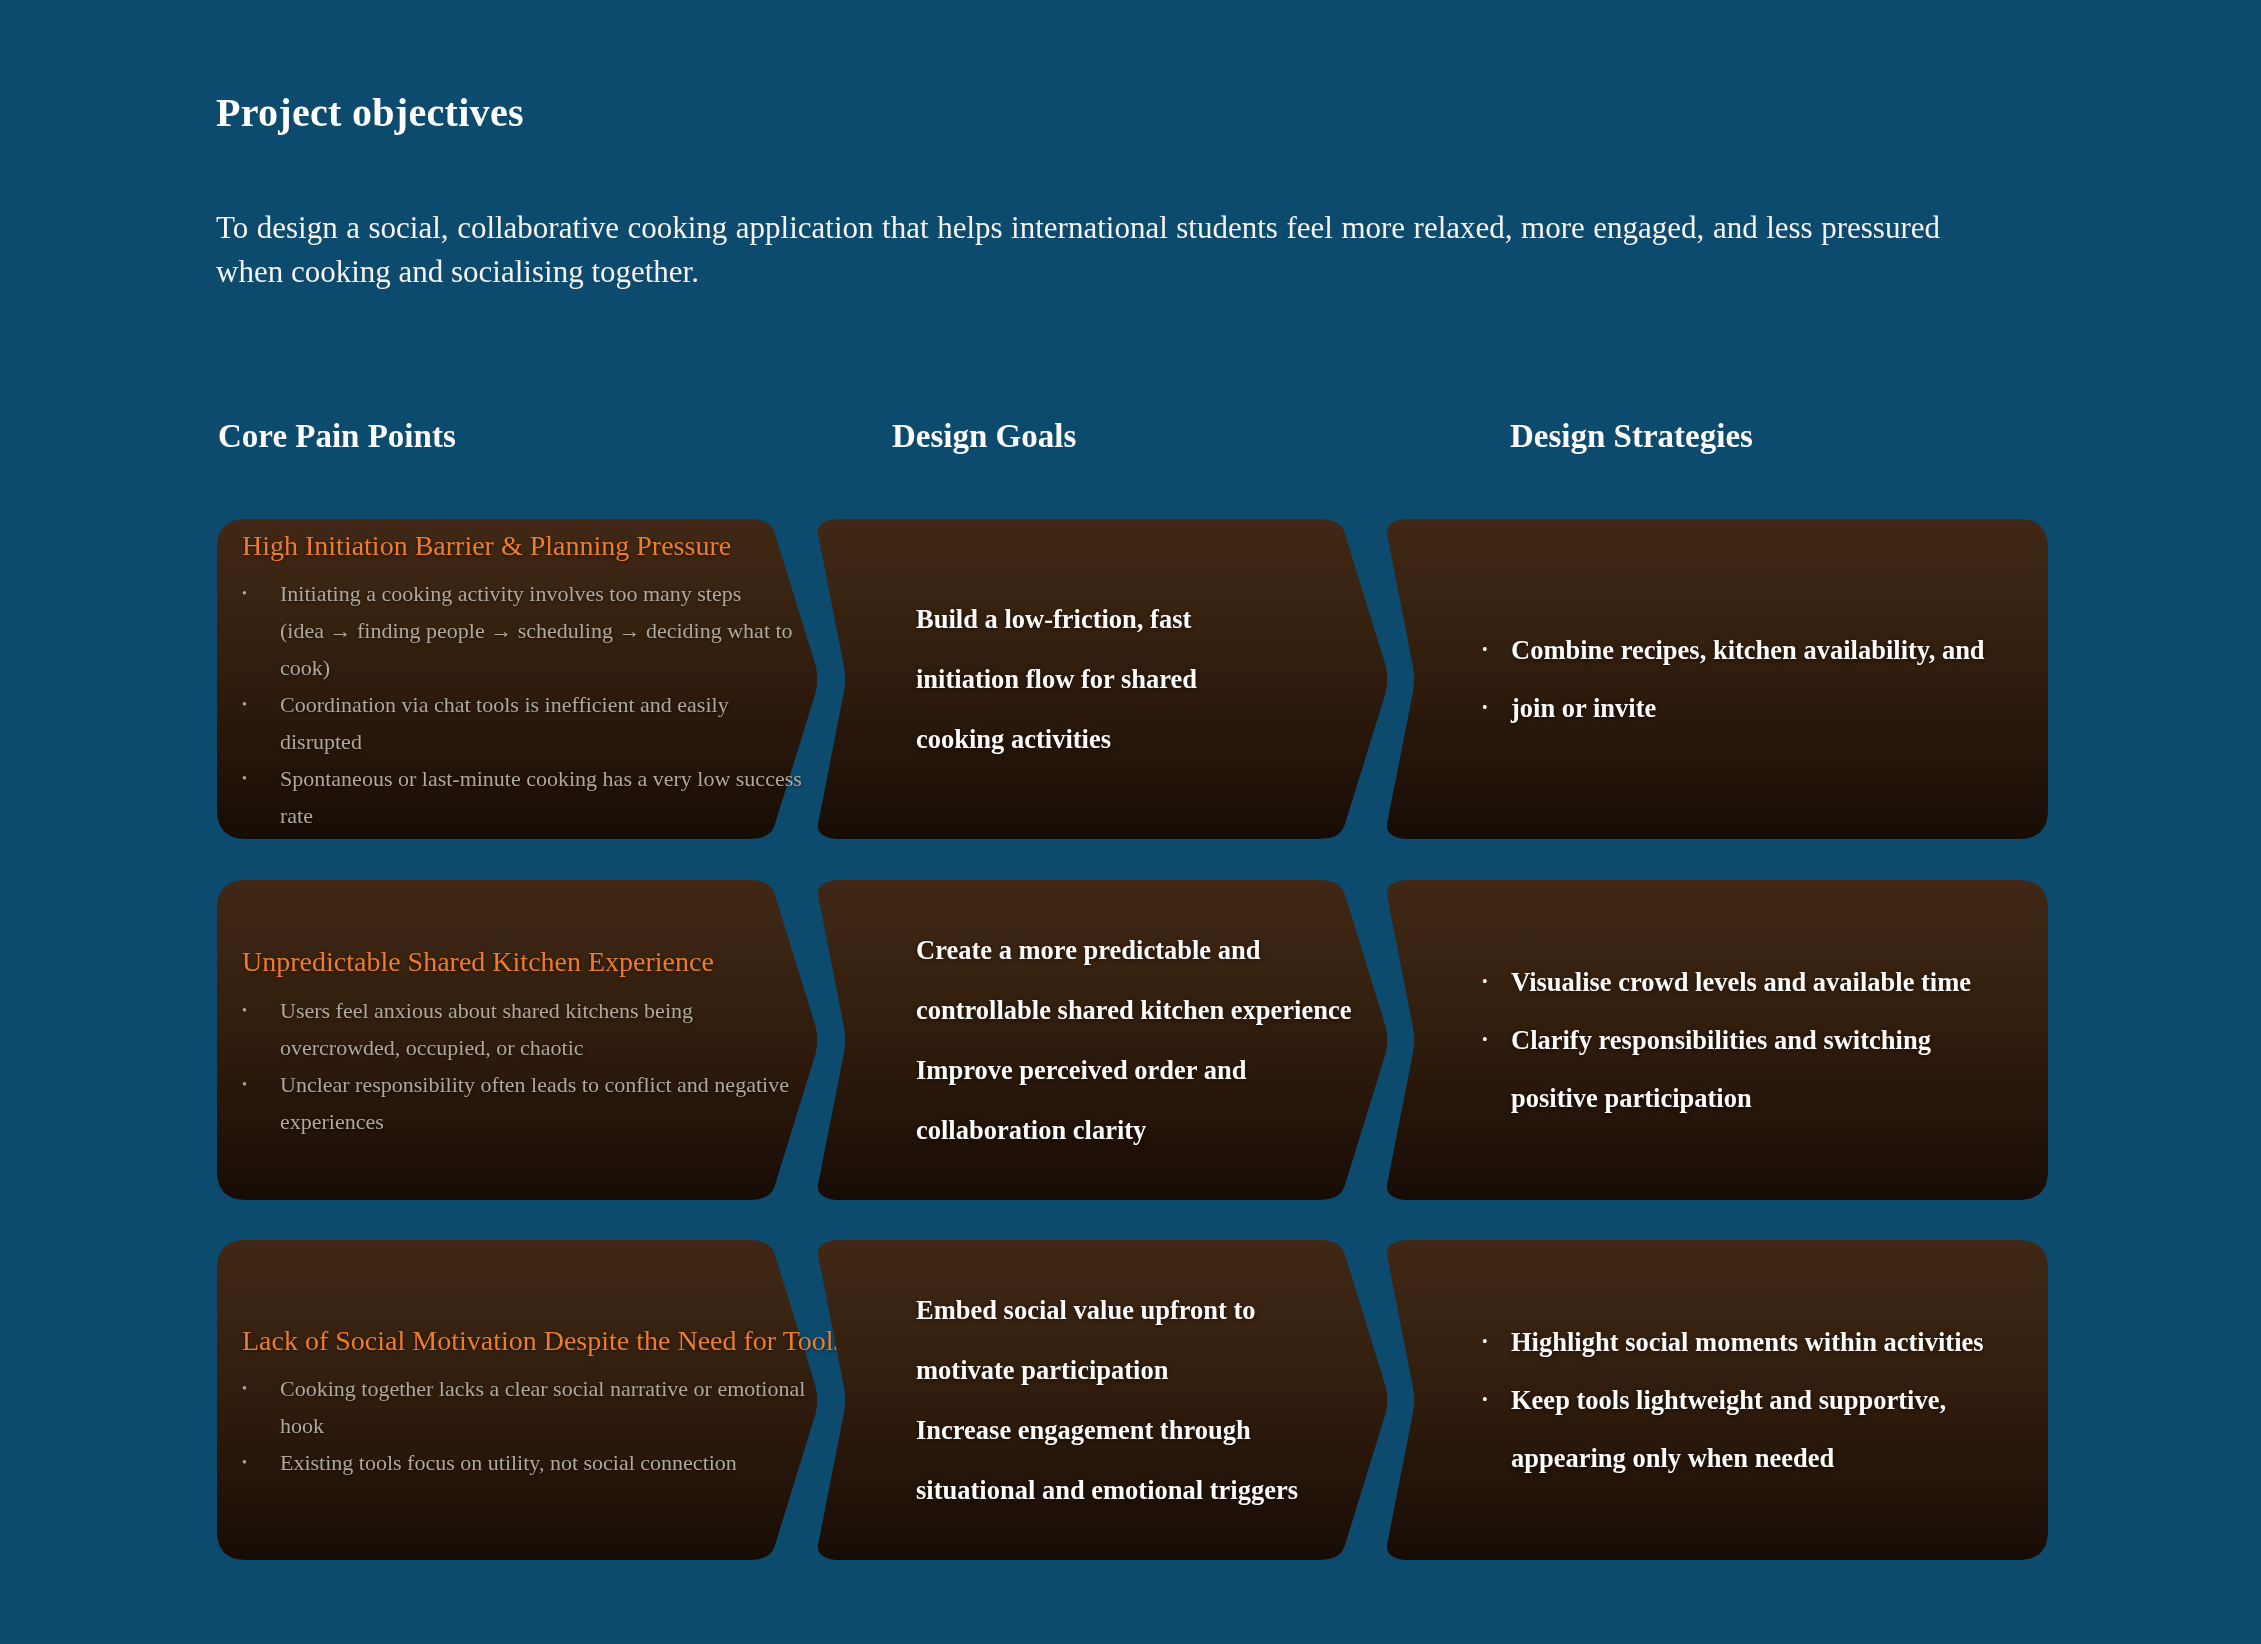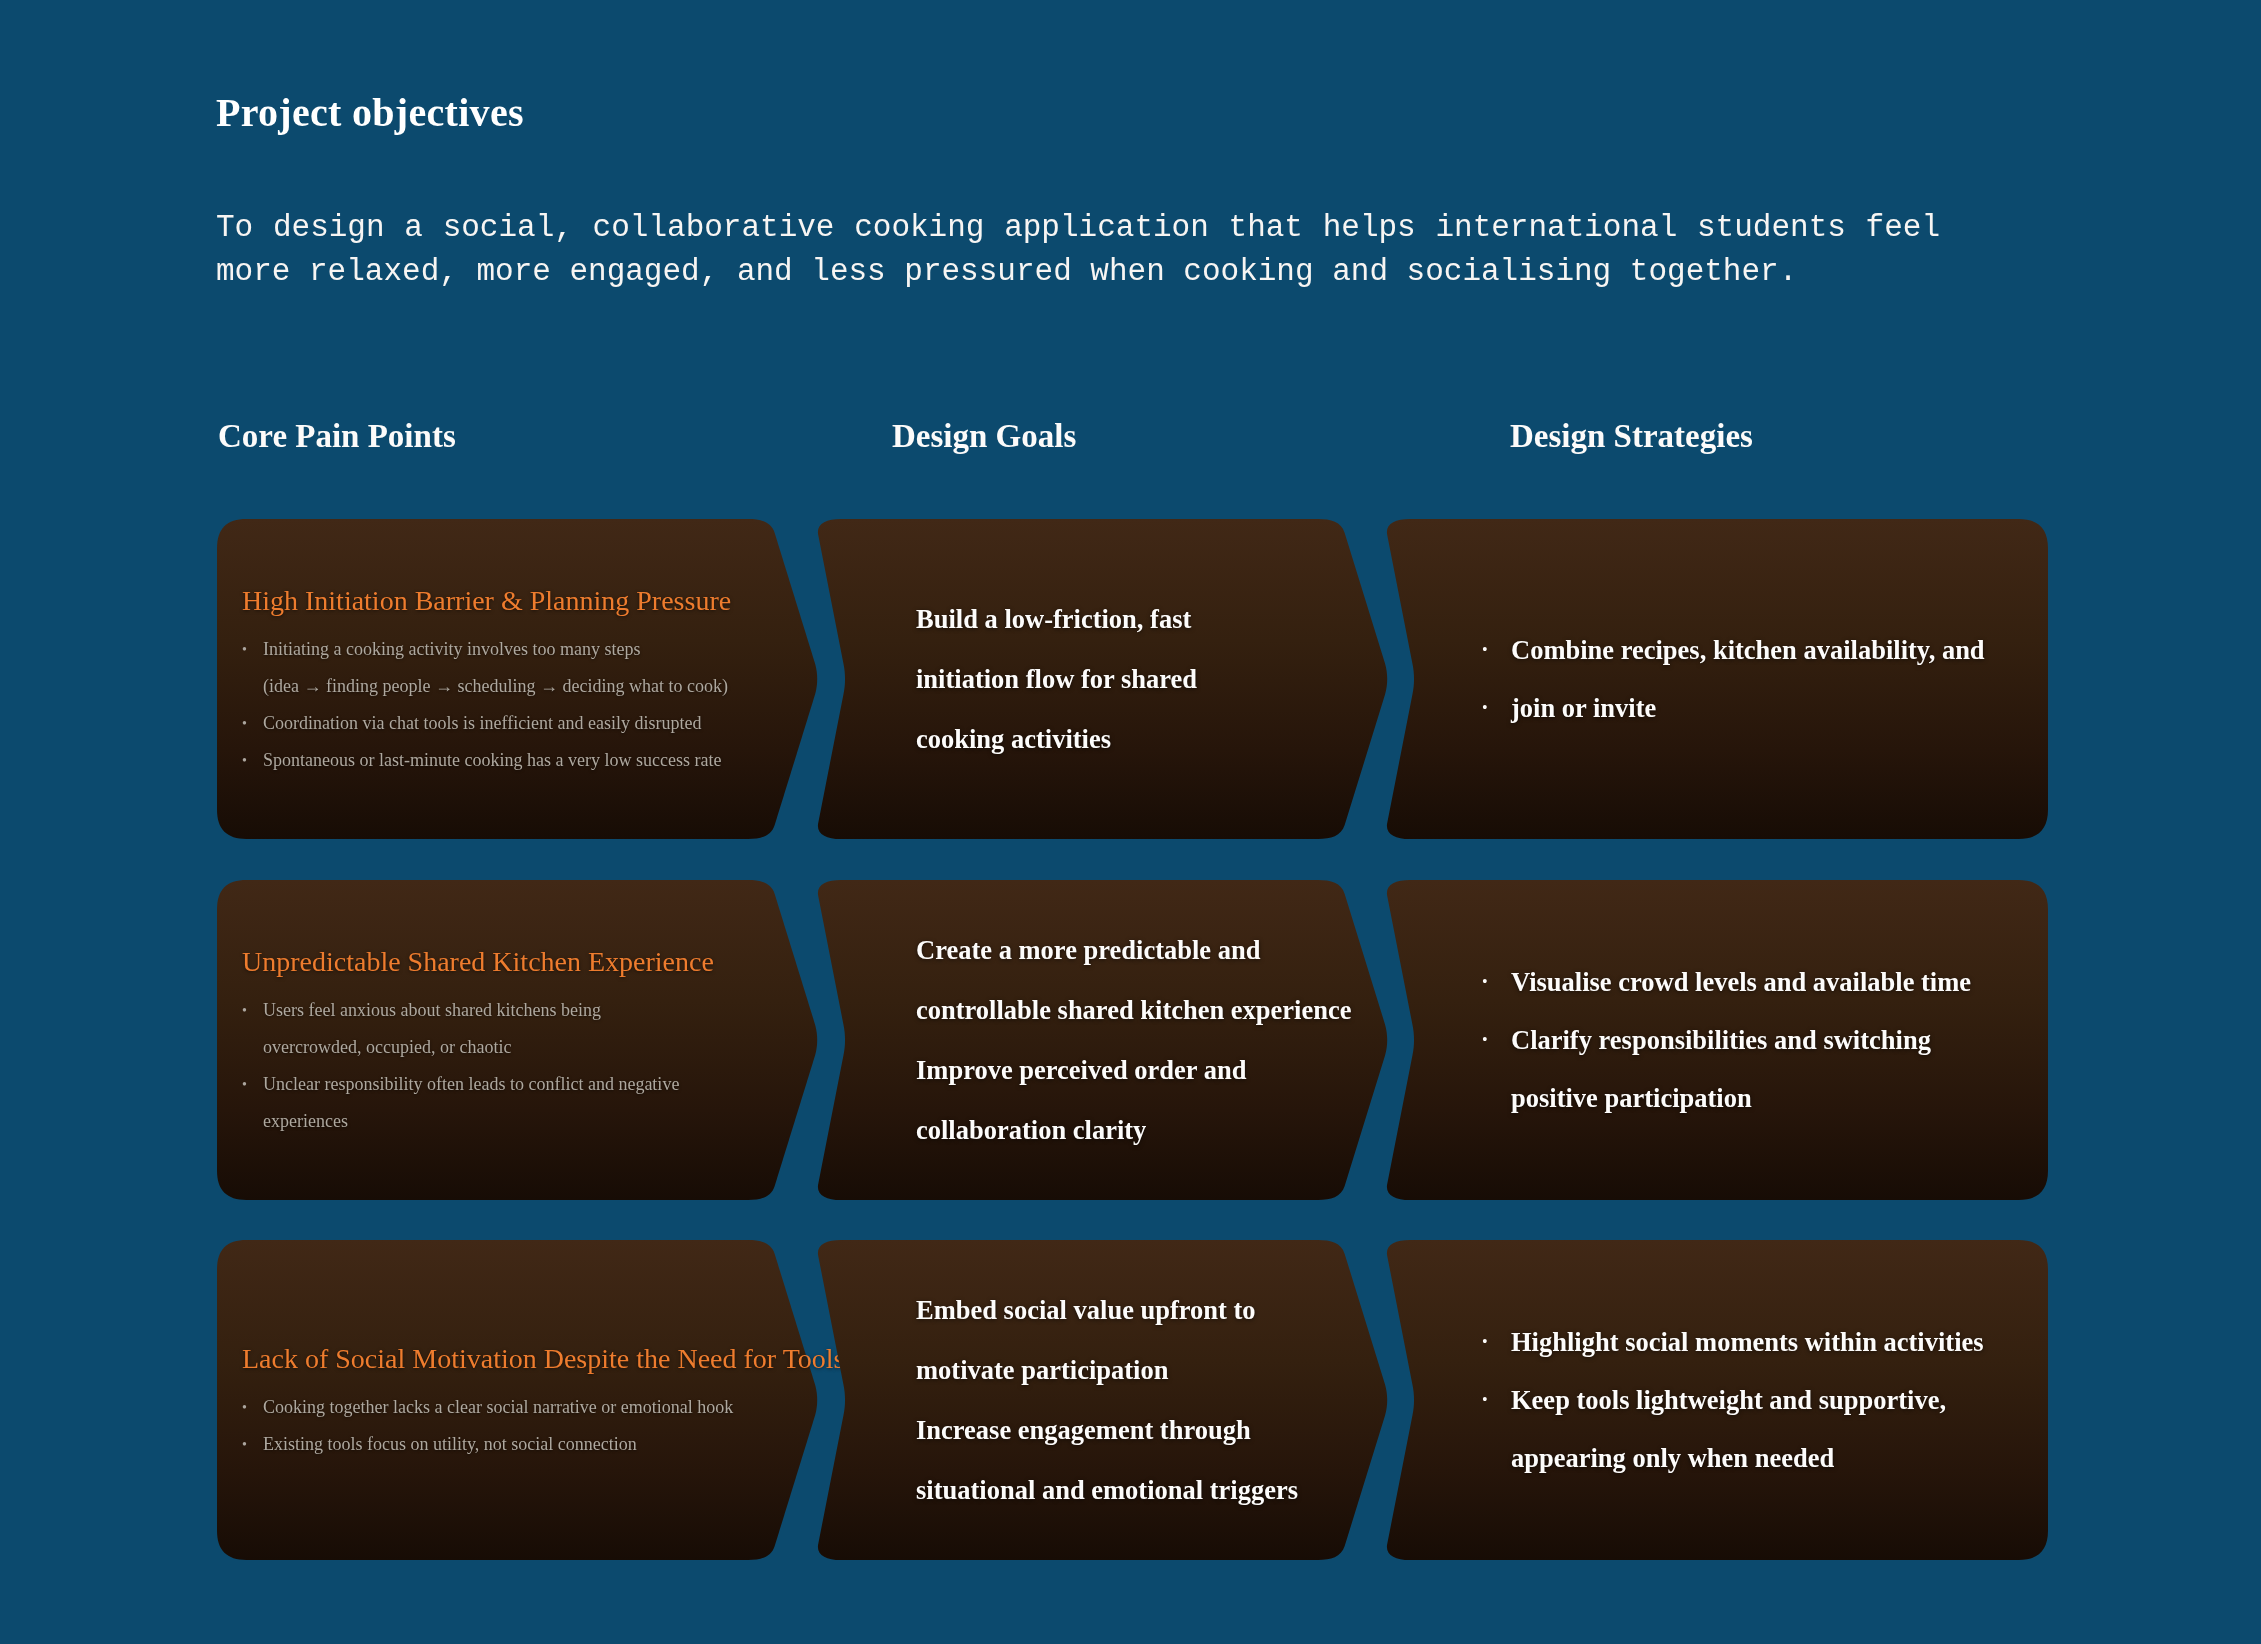--- a/index.html
+++ b/index.html
@@ -11,21 +11,21 @@
     overflow:hidden;
   }
   .page-title{
     position:absolute;left:216px;top:89px;
     font-size:40px;font-weight:700;color:#ffffff;
     letter-spacing:0.3px;
   }
   .intro{
     position:absolute;left:216px;top:206px;width:1724px;
     font-size:31px;font-weight:400;color:#f7f5f3;
-    line-height:44px;text-align:justify;font-family:Liberation Mono, monospace;
+    line-height:44px;text-align:justify;
   }
   .col-header{
     position:absolute;top:418px;
     font-size:33px;font-weight:700;color:#fcfbfa;
   }
   .col-header.h1{left:218px;}
   .col-header.h2{left:892px;}
   .col-header.h3{left:1510px;text-align:right;}
 
   .card{position:absolute;}
@@ -42,22 +42,22 @@
     font-size:28px;font-weight:400;color:#ee7c2e;
     white-space:nowrap;line-height:43px;margin-bottom:8.4px;
     text-shadow:0 1.4px 3.5px rgba(0,0,0,.55);
   }
   .pain-bullets{display:block;}
   .bullet{display:flex;align-items:flex-start;}
   .pain .bullet .marker{
     flex:0 0 21px;font-size:14px;color:#aca69f;line-height:37px;
     text-align:left;
   }
-  .pain .blines{font-size:18px;color:#aea89f;line-height:37px;font-weight:400;
-    text-shadow:0 1.4px 2.8px rgba(0,0,0,.5);}
+  .pain .blines{font-size:22px;color:#aea89f;line-height:37px;font-weight:400;
+    text-shadow:0 1.4px 2.8px rgba(0,0,0,.5);margin-left:17px;}
   .goal .para{font-size:26.5px;font-weight:700;color:#fdfcfb;line-height:60px;
     text-shadow:0 1.4px 4.2px rgba(0,0,0,.6);}
   .strategy .bullet .marker{
     flex:0 0 29px;font-size:16px;color:#fdfcfb;line-height:58px;
   }
   .strategy .blines{font-size:26.5px;font-weight:700;color:#fdfcfb;line-height:58px;
     text-shadow:0 1.4px 4.2px rgba(0,0,0,.6);}
 </style>
 </head>
 <body>

